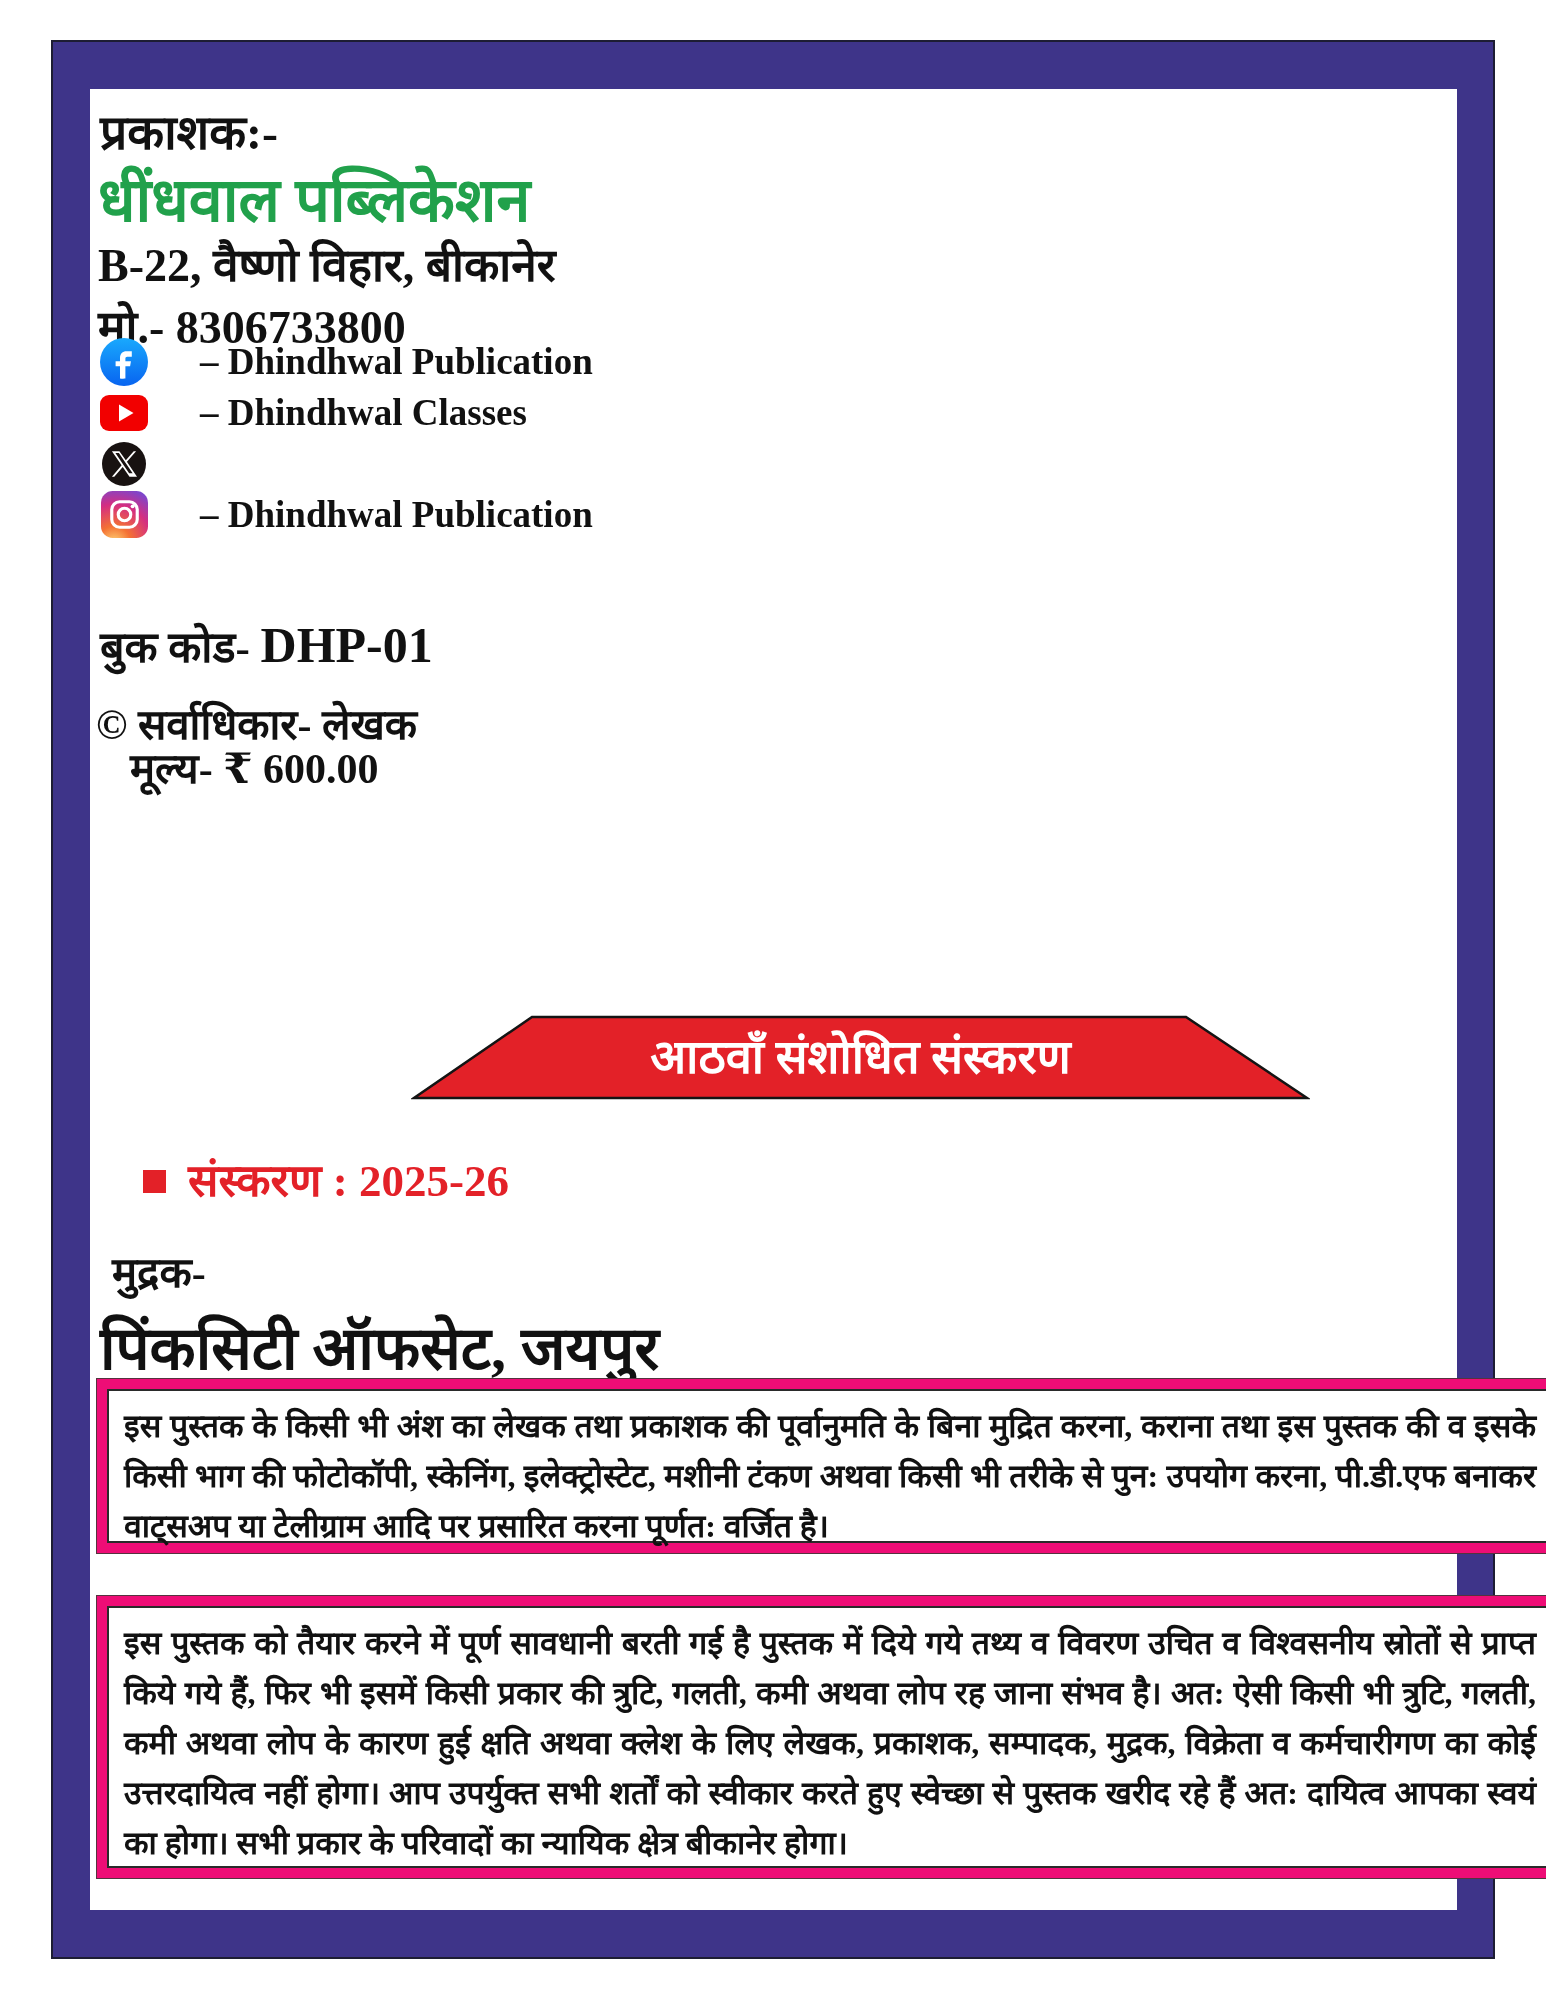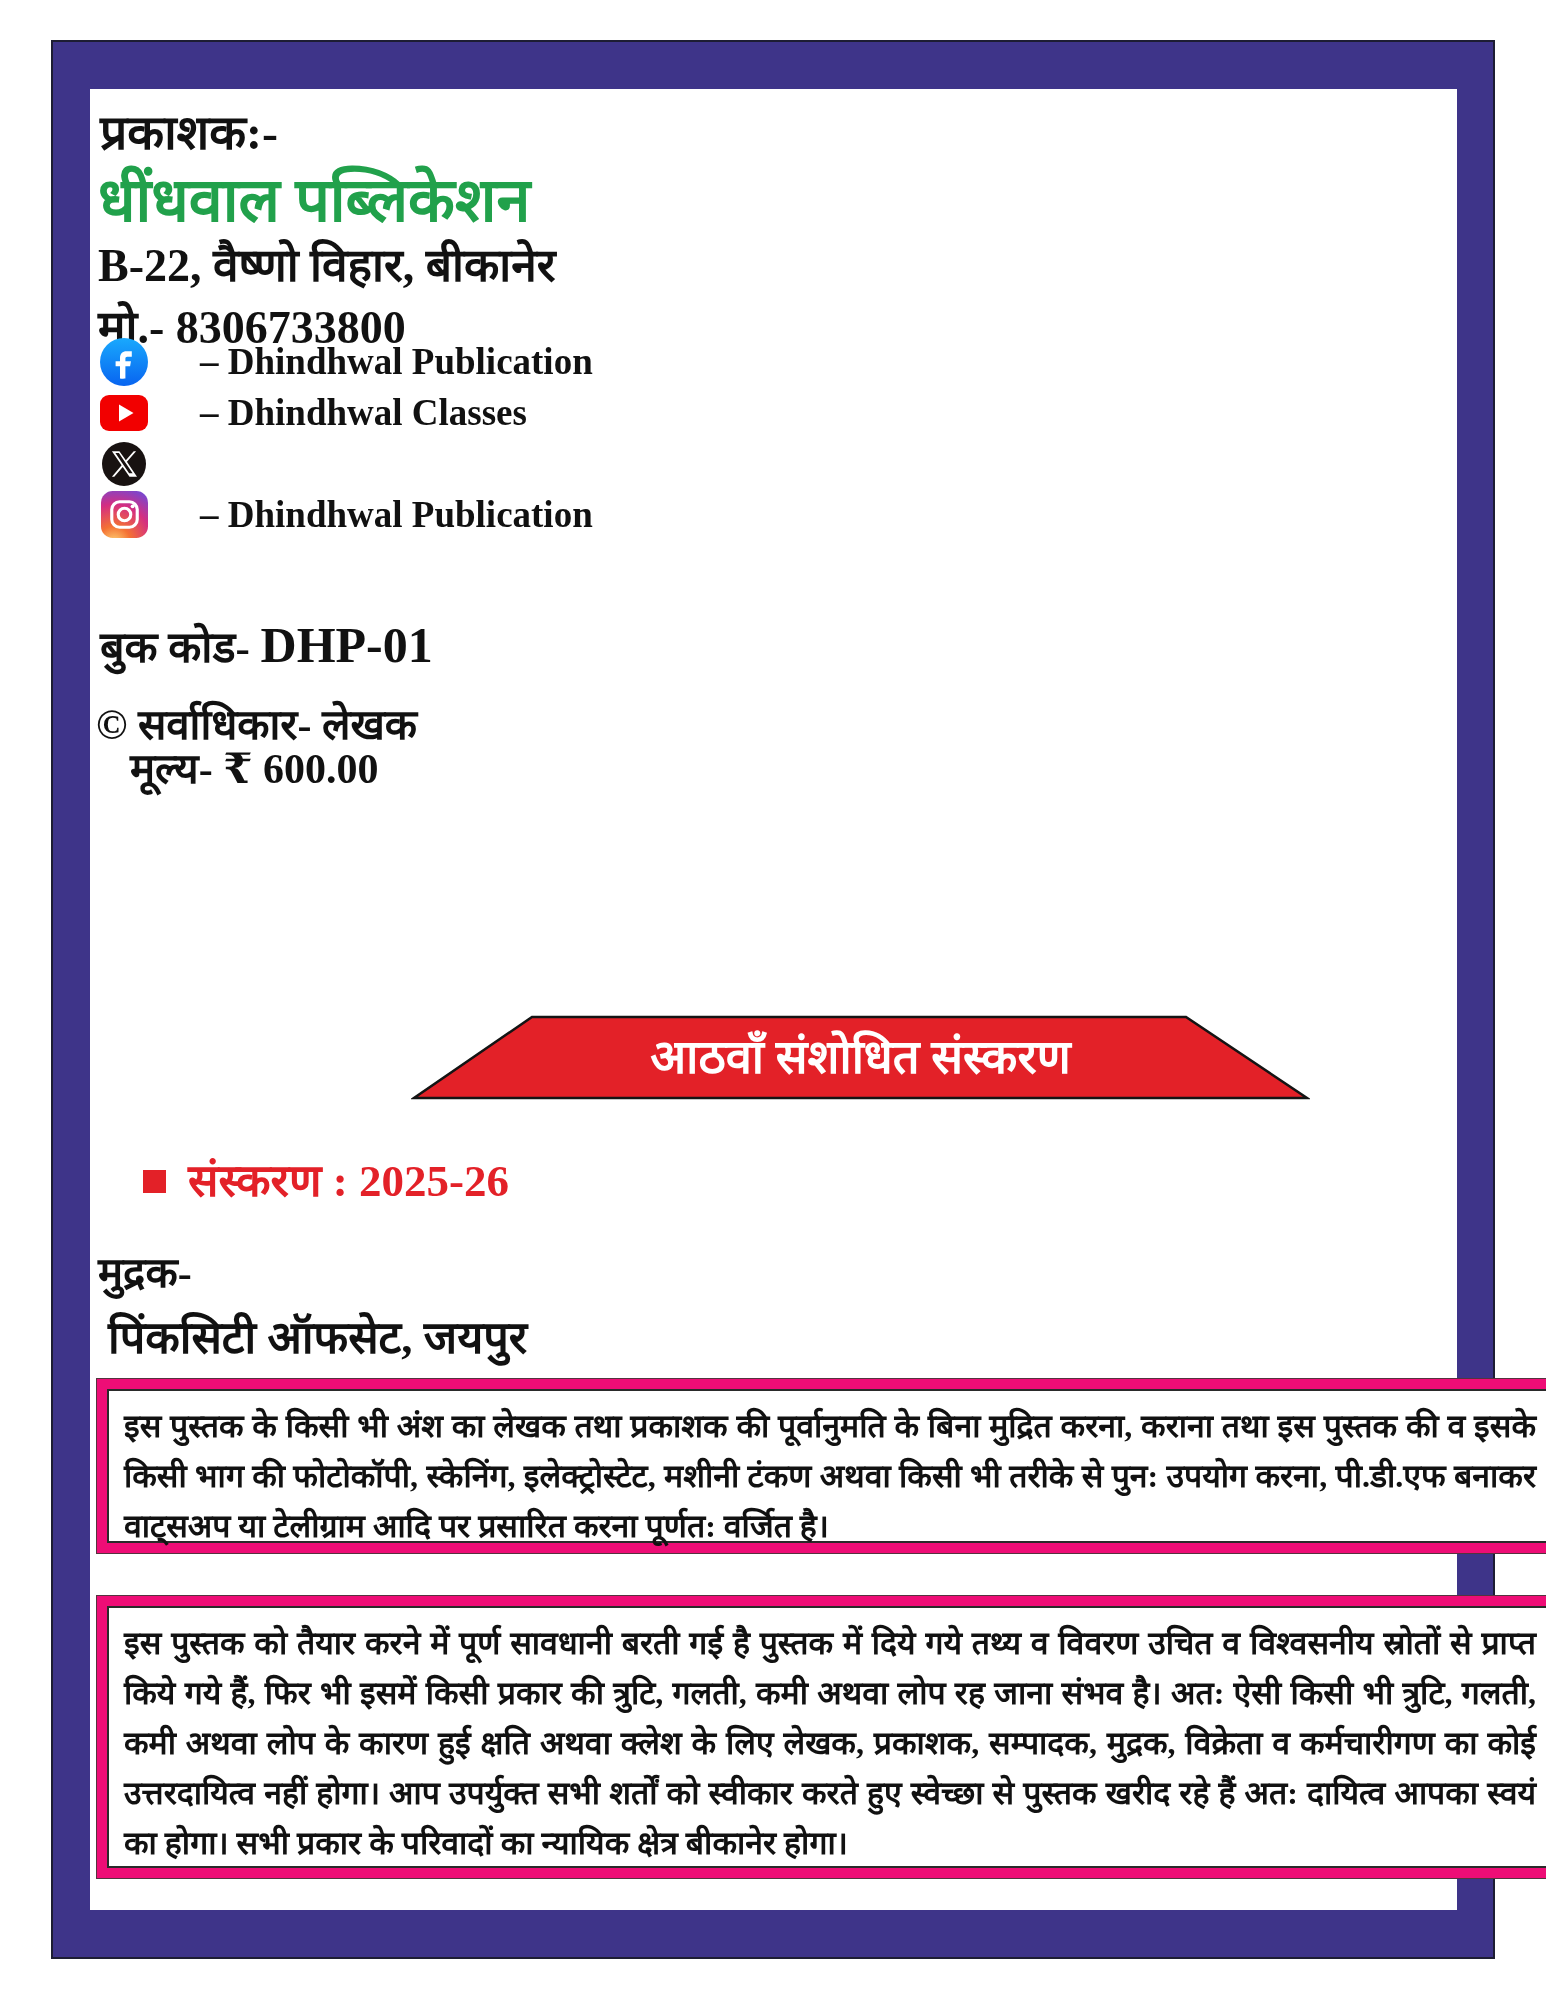--- a/index.html
+++ b/index.html
@@ -40,22 +40,22 @@
   .banner-text{
     position:absolute;left:0;top:0;width:100%;height:82px;
     display:flex;align-items:center;justify-content:center;
     color:#ffffff;font-size:47px;font-weight:bold;
   }
 
   .edition-row{left:143px;top:1148px;display:flex;align-items:center;}
   .edition-bullet{width:23px;height:23px;background:#e32128;margin-right:22px;margin-top:6px;}
   .edition-text{color:#e32128;font-size:45px;font-weight:bold;}
 
-  .printer-label{left:98px;top:1242px;font-size:42px;font-weight:bold;}
-  .printer-name{left:108px;top:1305px;font-size:45px;font-weight:bold;}
+  .printer-label{left:112px;top:1242px;font-size:42px;font-weight:bold;}
+  .printer-name{left:100px;top:1305px;font-size:60px;font-weight:bold;}
 
   .notice{
     position:absolute;left:97px;width:1466px;box-sizing:border-box;
     border:10px solid #ee0d76;
     box-shadow:inset 0 0 0 2px #2a2a2a, 0 0 0 1px #55333f;
     background:#ffffff;
     font-size:32px;font-weight:bold;line-height:50px;
     text-align:justify;
     padding:12px 17px 8px 17px;
   }

